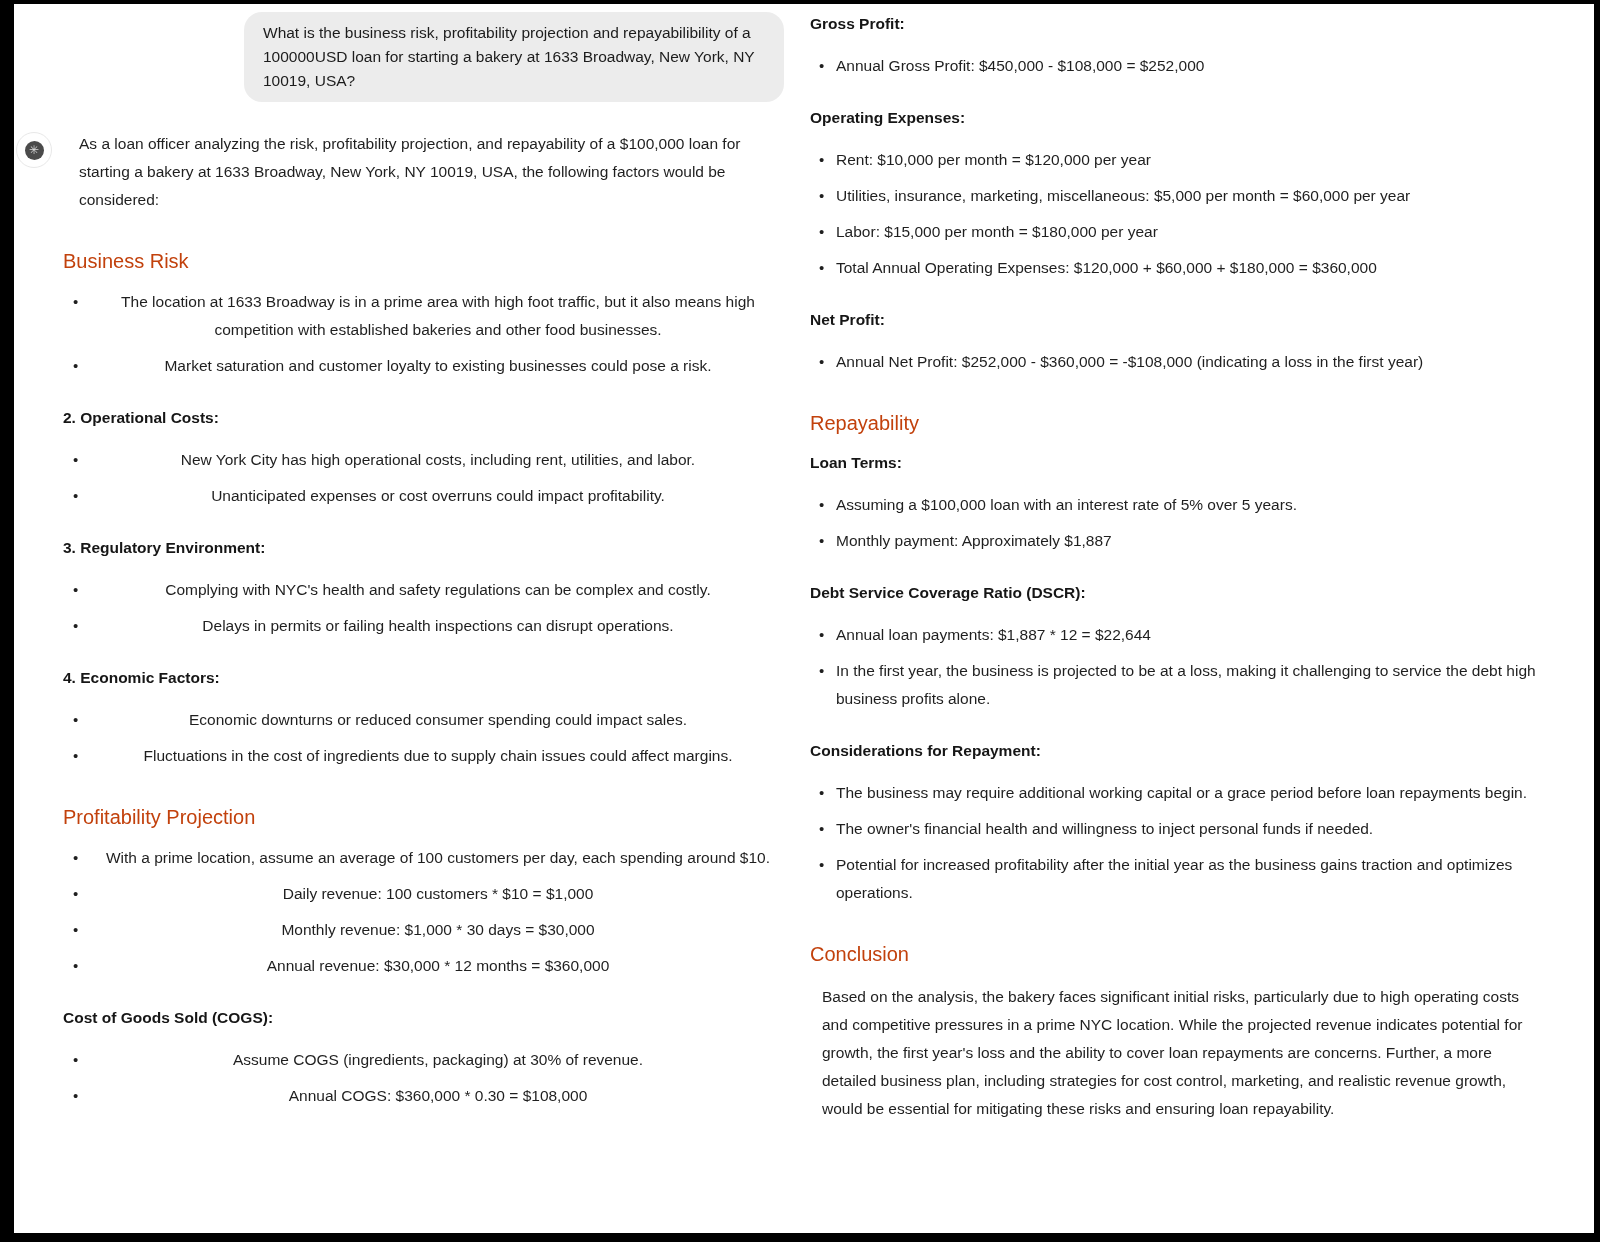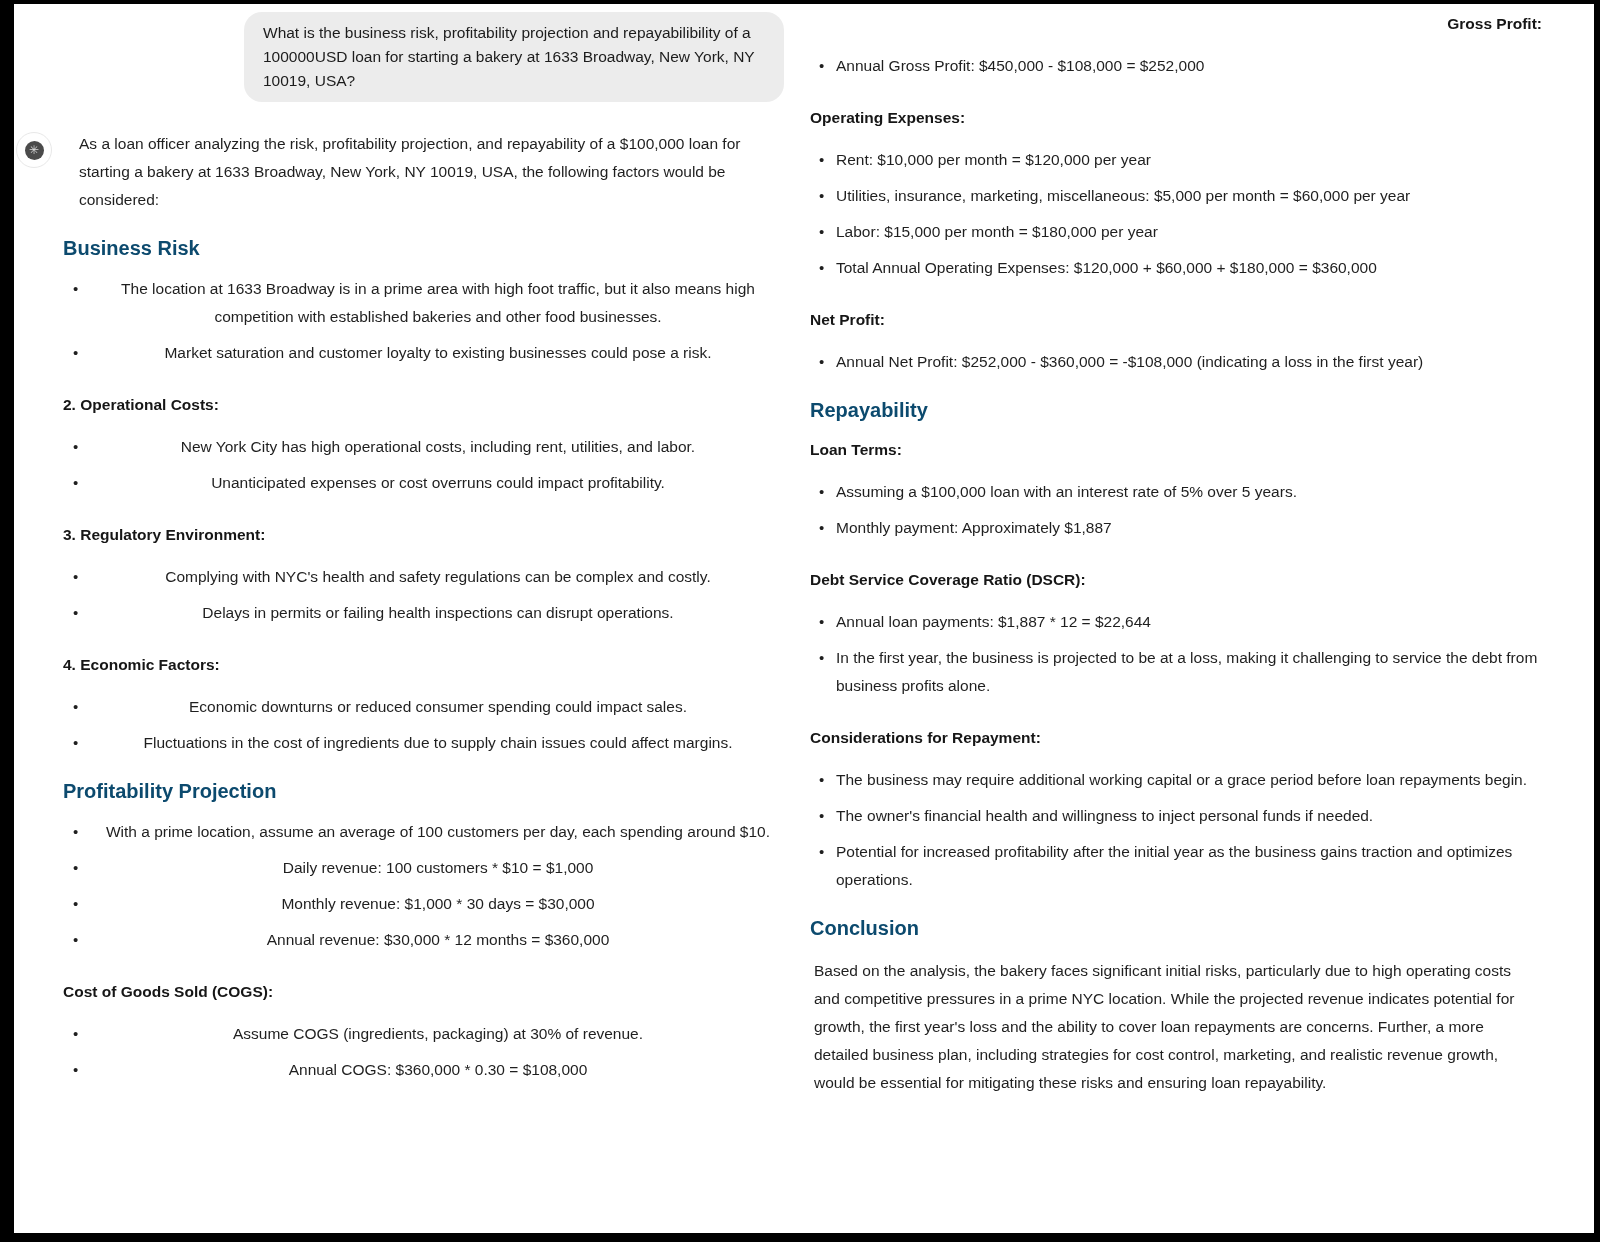--- a/index.html
+++ b/index.html
@@ -53,27 +53,27 @@
     width: 19px; height: 19px;
     border-radius: 50%;
     background: #4b4b4b;
     color: #d9d9d9;
     font-size: 12px;
     line-height: 19px;
     text-align: center;
     display: block;
   }
 
-  .para { margin: 16px 4px 0; }
+  .para { margin: 16px 12px 0; }
   .intro { margin: 16px; }
 
-  .h2 { font-size: 20px; line-height: 26px; font-weight: 700; margin: 21px 0 0; color: #0c4a6e; }
+  .h2 { font-size: 20px; line-height: 26px; font-weight: 400; margin: 34px 0 0; color: #c2410c; }
   .sub { font-weight: 700; margin: 24px 0 0; color: #161616; }
   .h2 + .sub { margin-top: 13px; }
-  .panel-right .sub:first-child { margin-top: 6px; text-align: right; }
+  .panel-right .sub:first-child { margin-top: 6px; }
 
   ul { list-style: none; margin: 14px 0 6px; padding: 0; }
   li { position: relative; margin-bottom: 8px; }
   .panel-left  li { padding-left: 33px; text-align: center; }
   .panel-right li { padding-left: 26px; }
   li::before {
     content: "\2022";
     position: absolute;
     font-size: 15px;
   }
@@ -165,21 +165,21 @@
 
     <div class="sub">Loan Terms:</div>
     <ul>
       <li>Assuming a $100,000 loan with an interest rate of 5% over 5 years.</li>
       <li>Monthly payment: Approximately $1,887</li>
     </ul>
 
     <div class="sub">Debt Service Coverage Ratio (DSCR):</div>
     <ul>
       <li>Annual loan payments: $1,887 * 12 = $22,644</li>
-      <li>In the first year, the business is projected to be at a loss, making it challenging to service the debt from business profits alone.</li>
+      <li>In the first year, the business is projected to be at a loss, making it challenging to service the debt high business profits alone.</li>
     </ul>
 
     <div class="sub">Considerations for Repayment:</div>
     <ul>
       <li>The business may require additional working capital or a grace period before loan repayments begin.</li>
       <li>The owner's financial health and willingness to inject personal funds if needed.</li>
       <li>Potential for increased profitability after the initial year as the business gains traction and optimizes operations.</li>
     </ul>
 
     <div class="h2">Conclusion</div>

